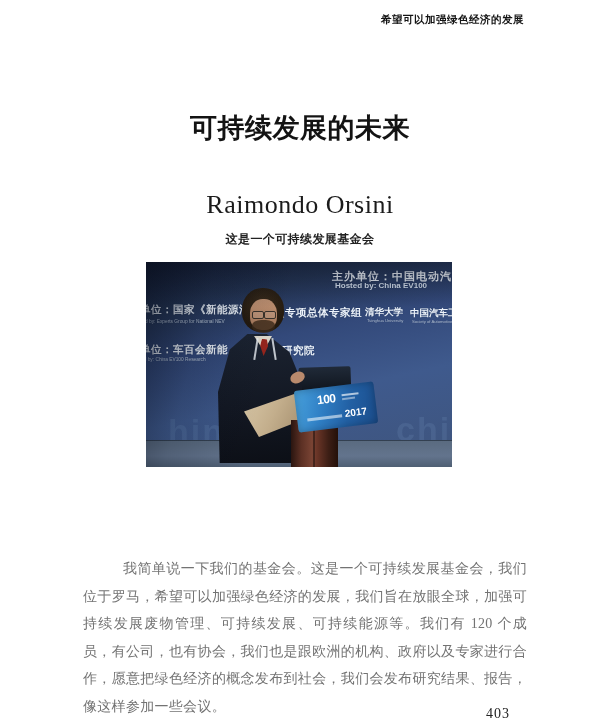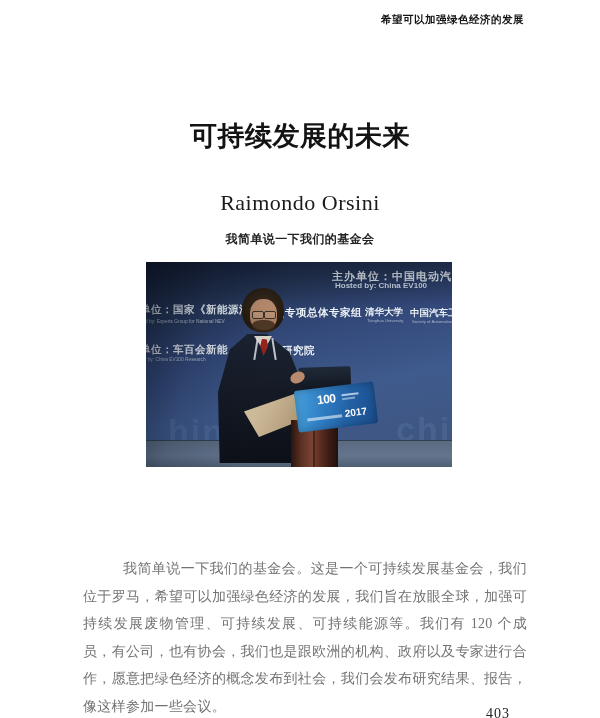--- a/index.html
+++ b/index.html
@@ -8,26 +8,26 @@
     background:#ffffff;color:#111;
     font-family:"Liberation Sans",sans-serif;
   }
   
   .running-head{
     position:absolute;left:381px;top:13px;
     font-size:10.5px;font-weight:bold;letter-spacing:.5px;color:#141414;
     white-space:nowrap;
   }
   .title{
-    position:absolute;left:0;right:0;top:102px;margin:16px;
+    position:absolute;left:0;right:0;top:102px;margin:8px;
     text-align:center;font-size:27px;font-weight:bold;letter-spacing:.5px;color:#131313;
   }
   .speaker{
     position:absolute;left:0;right:0;top:190px;
-    text-align:center;font-size:22px;color:#1b1b1b;
+    text-align:center;font-size:26px;color:#1b1b1b;
     font-family:"Liberation Serif",serif;letter-spacing:.5px;
   }
   .speaker-role{
     position:absolute;left:0;right:0;top:231px;
     text-align:center;font-size:12px;font-weight:bold;letter-spacing:.4px;color:#222;
   }
   .body-par{
     position:absolute;left:79px;top:551px;width:444px;margin:4px;
     font-family:"Liberation Serif",serif;
     font-size:14px;line-height:27.5px;letter-spacing:.3px;color:#737373;
@@ -135,21 +135,21 @@
 <body>
 
 <div>
 
   <div class="running-head">希望可以加强绿色经济的发展</div>
 
   <h1 class="title">可持续发展的未来</h1>
 
   <div class="speaker">Raimondo Orsini</div>
 
-  <div class="speaker-role">我简单说一下我们的基金会</div>
+  <div class="speaker-role">这是一个可持续发展基金会</div>
 
   <div class="photo">
     <div class="wall"></div>
 
     <div class="wm wm-left">hina</div>
     <div class="wm wm-right">china</div>
 
     <div class="stage"></div>
 
     <div class="bt bt-cn host-cn">主办单位：中国电动汽车</div>

